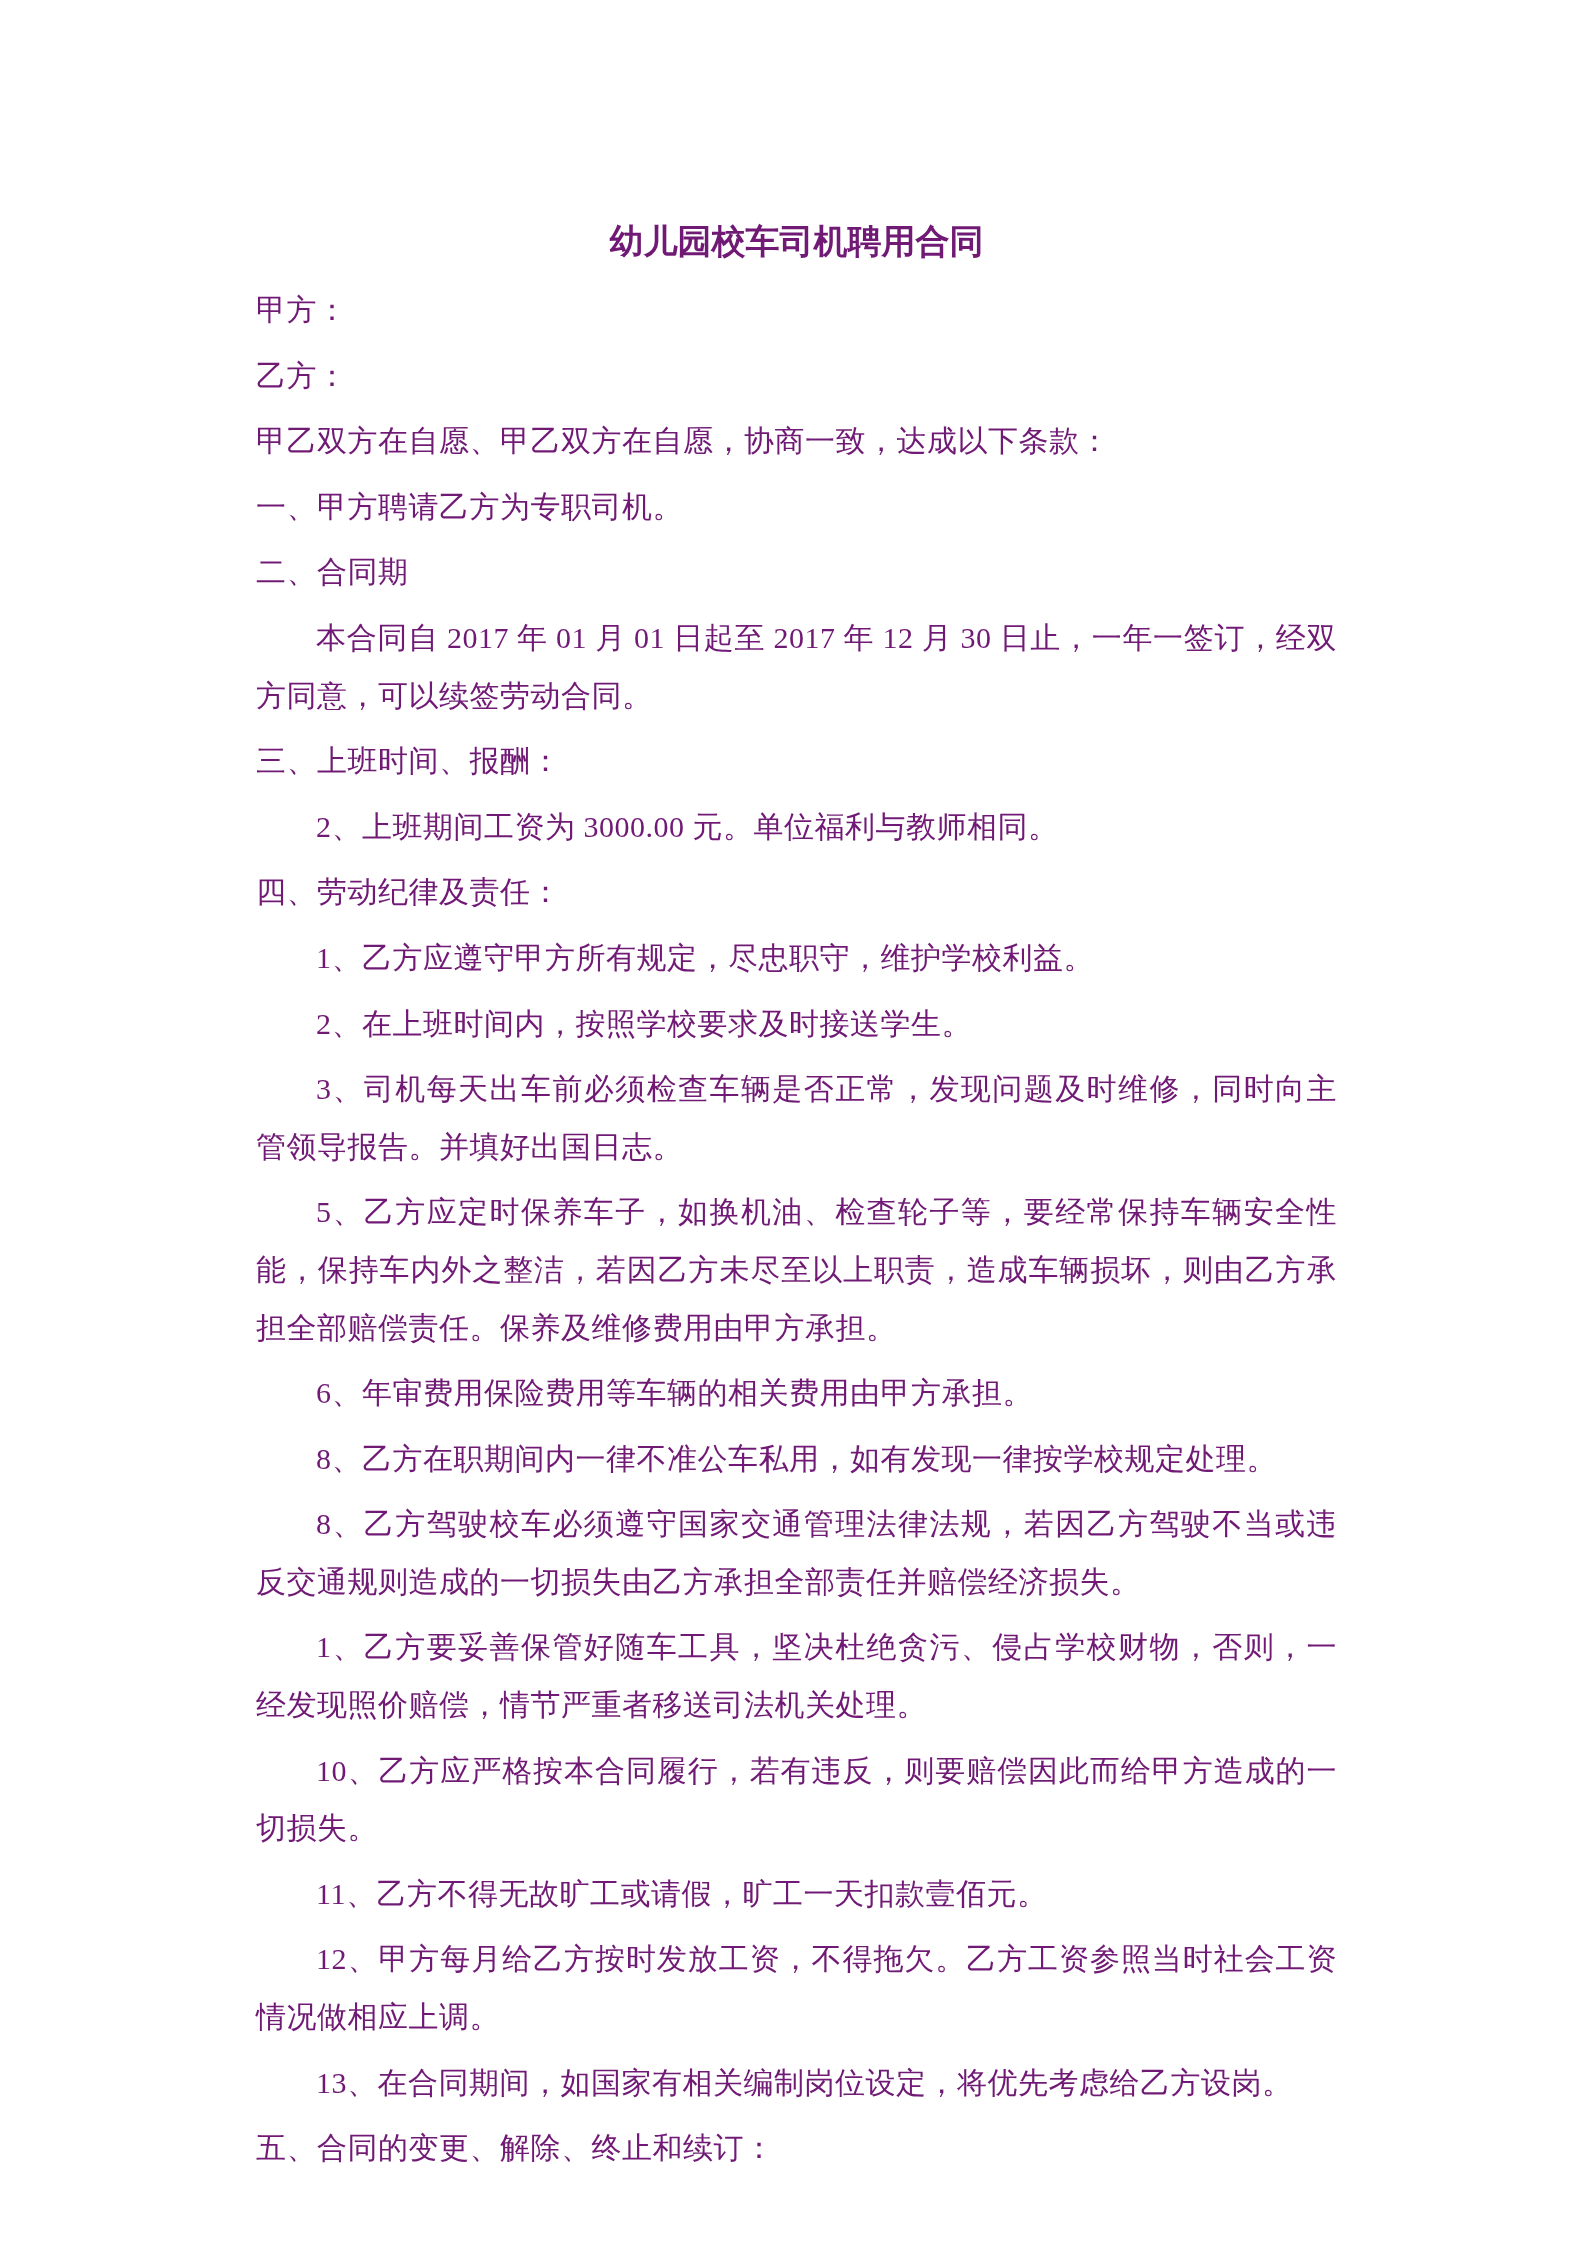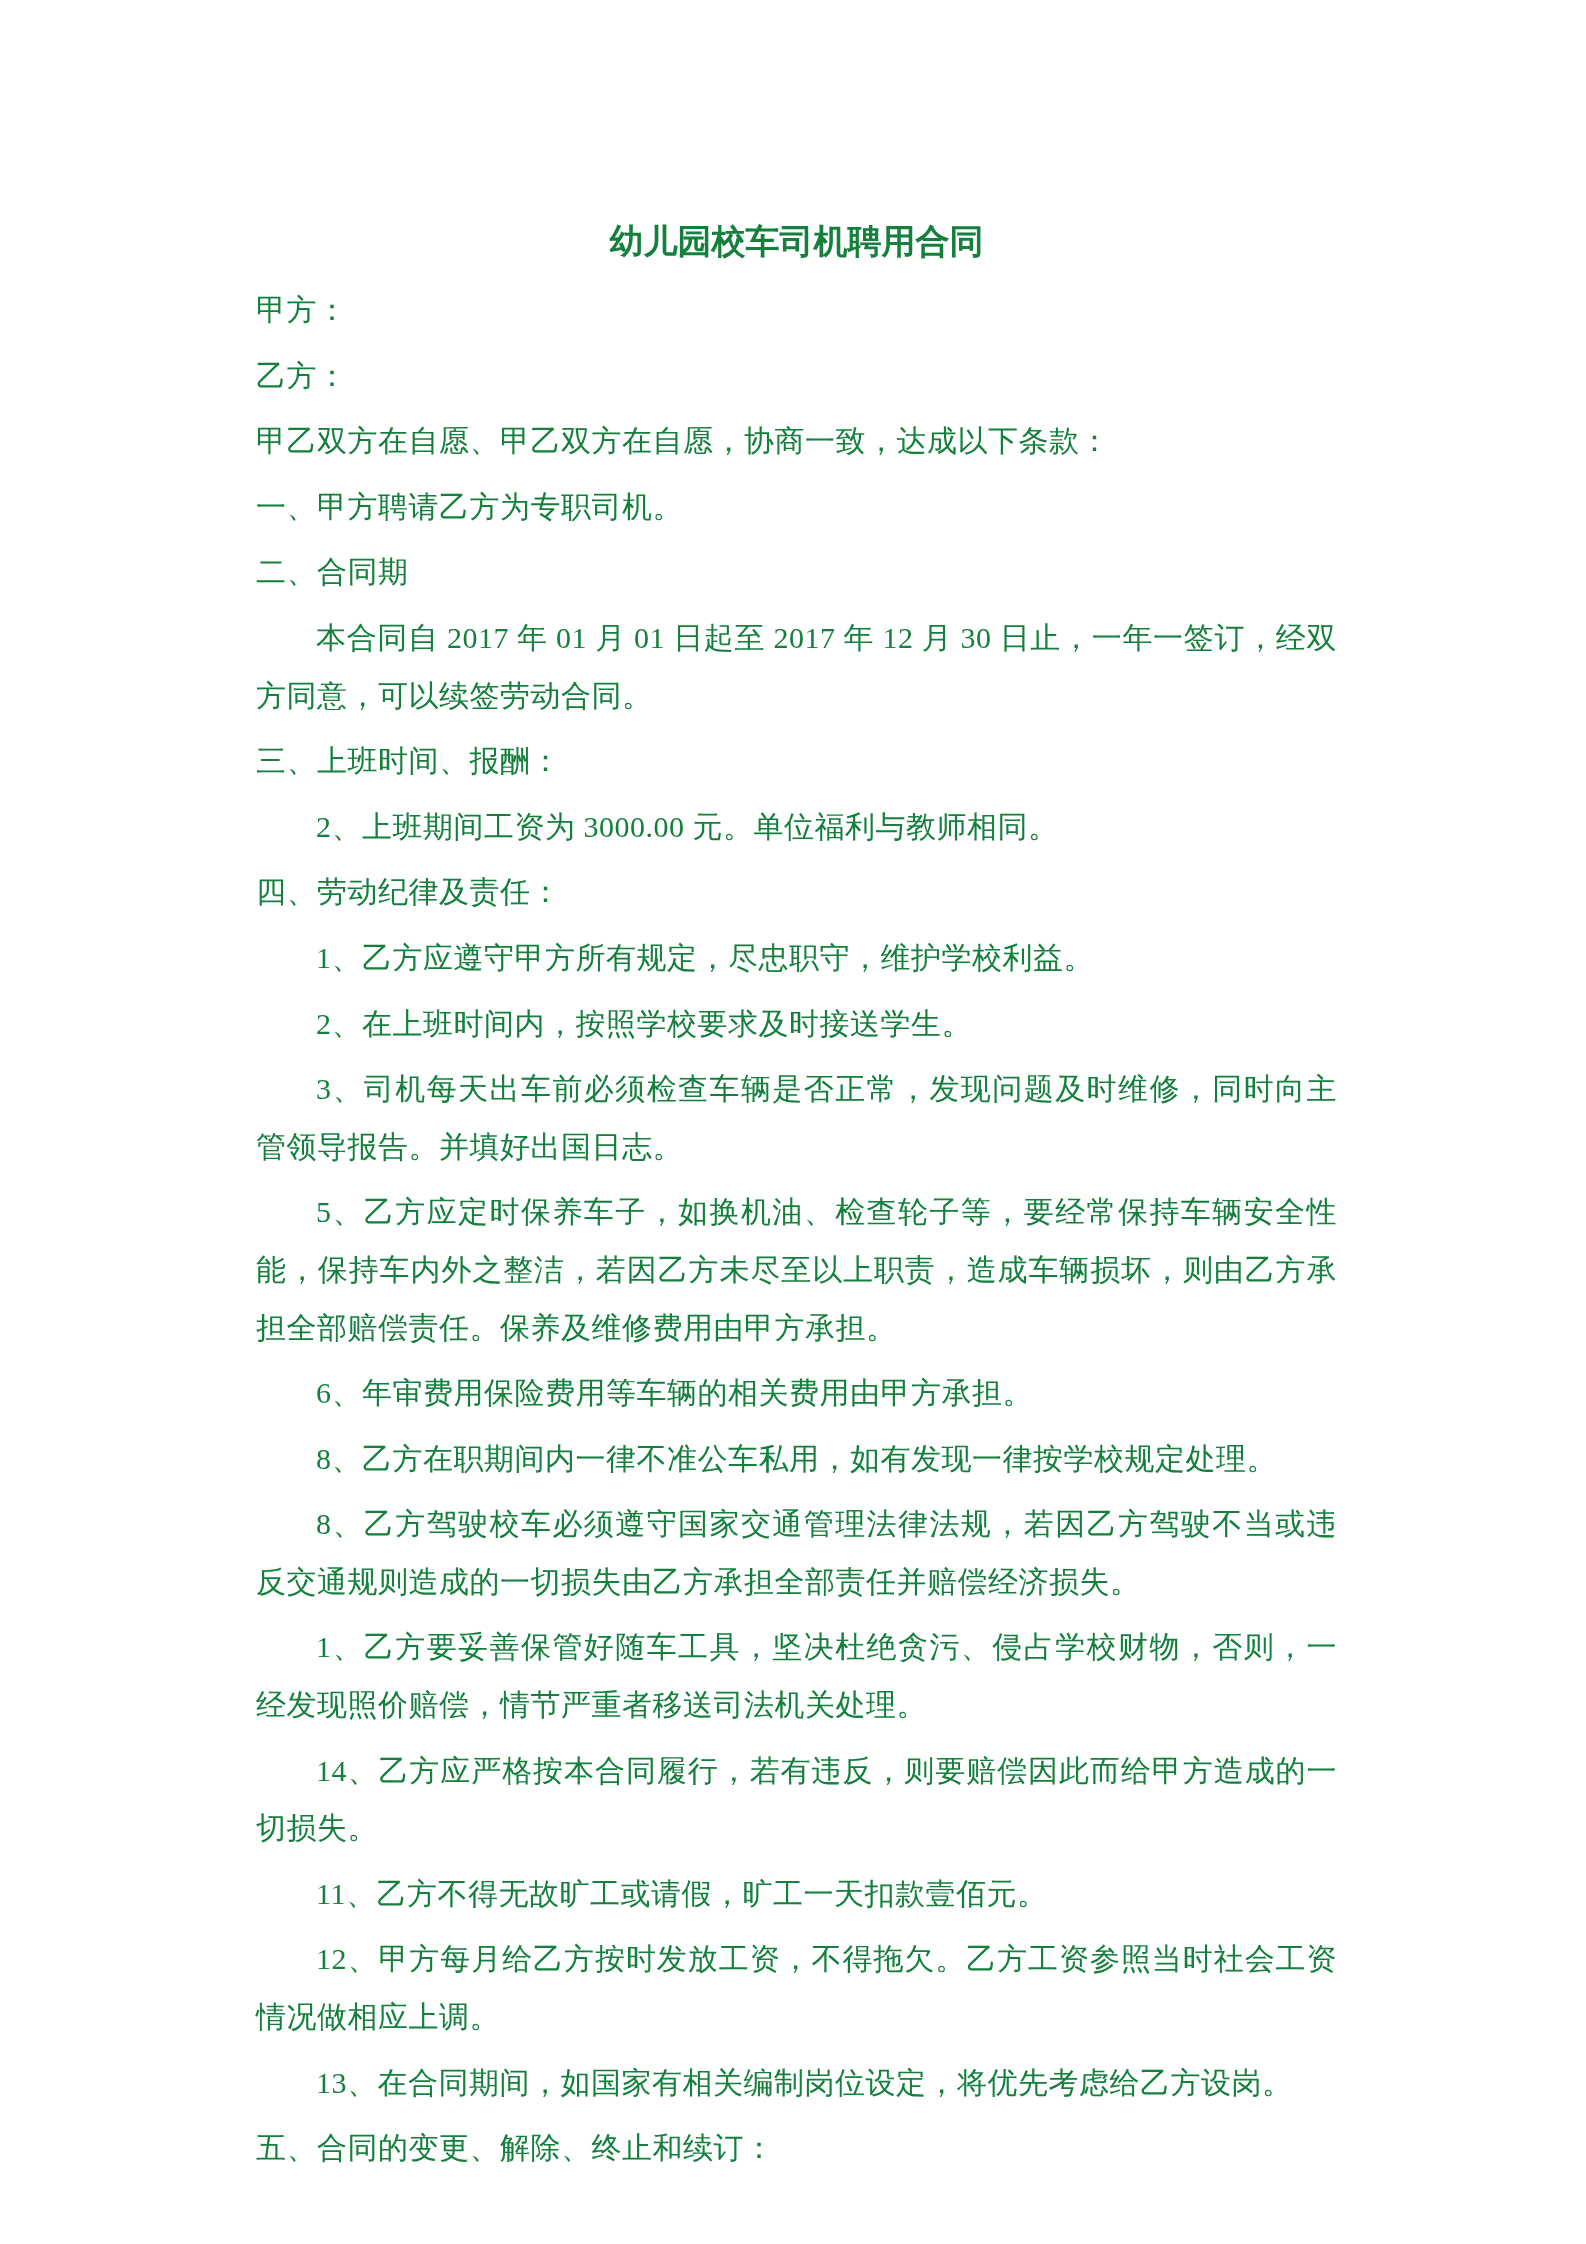--- a/index.html
+++ b/index.html
@@ -6,21 +6,21 @@
     margin: 0;
     padding: 0;
     background: #ffffff;
   }
   .page {
     position: relative;
     width: 1586px;
     height: 2244px;
     margin: 0 auto;
     background: #ffffff;
-    color: #15803d;
+    color: #701a75;
     font-family: "Liberation Serif", "DejaVu Serif", serif;
     overflow: hidden;
     box-sizing: border-box;
     padding: 213px 241px 0 248px;
   }
   .doc-title {
     font-size: 34px;
     font-weight: bold;
     text-align: center;
     line-height: 58px;
@@ -53,18 +53,18 @@
   <p class="para indent">2、上班期间工资为 3000.00 元。单位福利与教师相同。</p>
   <p class="para">四、劳动纪律及责任：</p>
   <p class="para indent">1、乙方应遵守甲方所有规定，尽忠职守，维护学校利益。</p>
   <p class="para indent">2、在上班时间内，按照学校要求及时接送学生。</p>
   <p class="para indent">3、司机每天出车前必须检查车辆是否正常，发现问题及时维修，同时向主管领导报告。并填好出国日志。</p>
   <p class="para indent">5、乙方应定时保养车子，如换机油、检查轮子等，要经常保持车辆安全性能，保持车内外之整洁，若因乙方未尽至以上职责，造成车辆损坏，则由乙方承担全部赔偿责任。保养及维修费用由甲方承担。</p>
   <p class="para indent">6、年审费用保险费用等车辆的相关费用由甲方承担。</p>
   <p class="para indent">8、乙方在职期间内一律不准公车私用，如有发现一律按学校规定处理。</p>
   <p class="para indent">8、乙方驾驶校车必须遵守国家交通管理法律法规，若因乙方驾驶不当或违反交通规则造成的一切损失由乙方承担全部责任并赔偿经济损失。</p>
   <p class="para indent">1、乙方要妥善保管好随车工具，坚决杜绝贪污、侵占学校财物，否则，一经发现照价赔偿，情节严重者移送司法机关处理。</p>
-  <p class="para indent">14、乙方应严格按本合同履行，若有违反，则要赔偿因此而给甲方造成的一切损失。</p>
+  <p class="para indent">10、乙方应严格按本合同履行，若有违反，则要赔偿因此而给甲方造成的一切损失。</p>
   <p class="para indent">11、乙方不得无故旷工或请假，旷工一天扣款壹佰元。</p>
   <p class="para indent">12、甲方每月给乙方按时发放工资，不得拖欠。乙方工资参照当时社会工资情况做相应上调。</p>
   <p class="para indent">13、在合同期间，如国家有相关编制岗位设定，将优先考虑给乙方设岗。</p>
   <p class="para">五、合同的变更、解除、终止和续订：</p>
 </div>
 
 </body></html>

